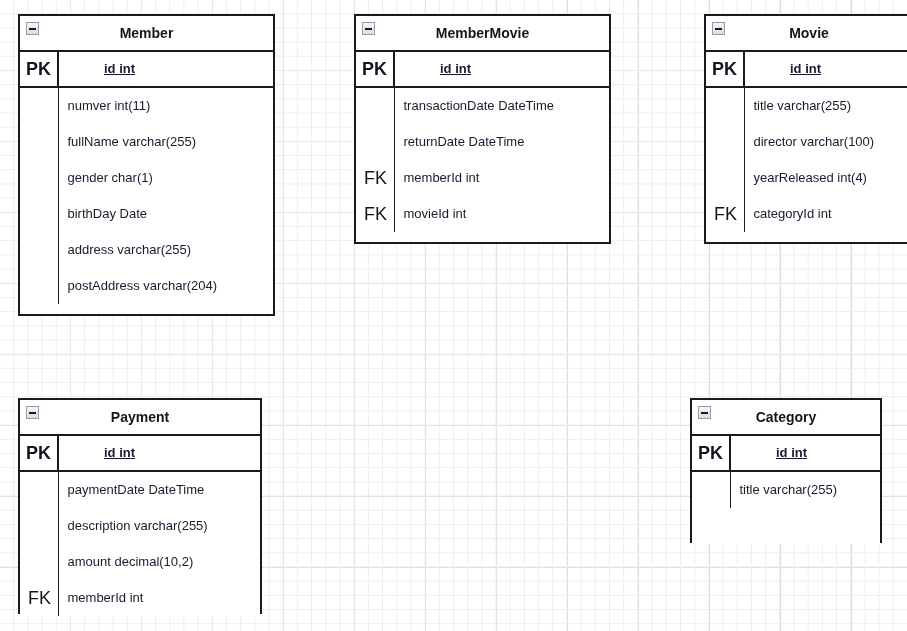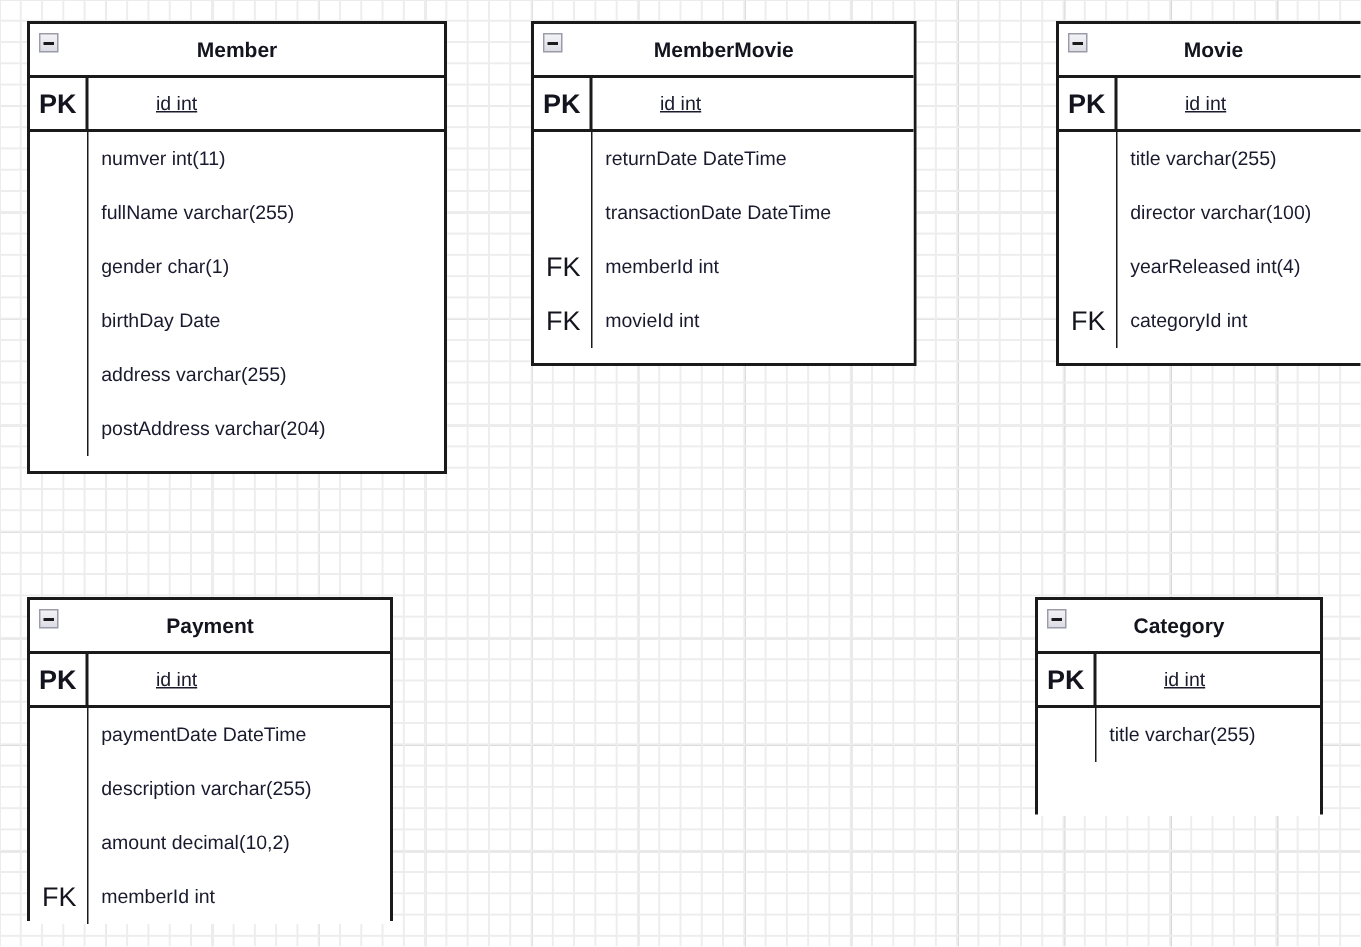--- a/index.html
+++ b/index.html
@@ -118,40 +118,40 @@
     border-left: 1.5px solid #1a1a1a;
     margin-left: -1.5px;
   }
   .row.pk-row .row-name {
     border-left: none;
     margin-left: 0;
     font-weight: normal;
   }
   .row.pk-row .row-name .pk-text {
     text-decoration: underline;
-    font-weight: normal;
+    font-weight: bold;
     padding-left: 36px;
   }
   
   .row.attr-row .row-key {
     border-right: none;
   }
   
   .filler {
     height: 14px;
     background: #ffffff;
   }
 </style>
 </head>
 <body>
 
 <div id="canvas"></div>
 
 <div id="tables-layer">
-    <div class="entity" style="left: 18px; top: 14px; width: 280px; height: 302px;">
+    <div class="entity" style="left: 18px; top: 14px; width: 257px; height: 302px;">
       <div class="entity-title"><span class="collapse-icon"></span><span>Member</span></div>
       <div class="row pk-row">
         <div class="row-key" style="width: 39px; flex-basis: 39px;">PK</div>
         <div class="row-name"><span class="pk-text">id int</span></div>
       </div>
       <div class="row attr-row">
         <div class="row-key" style="width: 39px; flex-basis: 39px;"></div>
         <div class="row-name">numver int(11)</div>
       </div>
       <div class="row attr-row">
@@ -177,25 +177,25 @@
       <div class="filler" style="height: 10px;"></div>
     </div>
     <div class="entity" style="left: 354px; top: 14px; width: 257px; height: 230px;">
       <div class="entity-title"><span class="collapse-icon"></span><span>MemberMovie</span></div>
       <div class="row pk-row">
         <div class="row-key" style="width: 39px; flex-basis: 39px;">PK</div>
         <div class="row-name"><span class="pk-text">id int</span></div>
       </div>
       <div class="row attr-row">
         <div class="row-key" style="width: 39px; flex-basis: 39px;"></div>
+        <div class="row-name">transactionDate DateTime</div>
+      </div>
+      <div class="row attr-row">
+        <div class="row-key" style="width: 39px; flex-basis: 39px;"></div>
         <div class="row-name">returnDate DateTime</div>
-      </div>
-      <div class="row attr-row">
-        <div class="row-key" style="width: 39px; flex-basis: 39px;"></div>
-        <div class="row-name">transactionDate DateTime</div>
       </div>
       <div class="row attr-row">
         <div class="row-key" style="width: 39px; flex-basis: 39px;">FK</div>
         <div class="row-name">memberId int</div>
       </div>
       <div class="row attr-row">
         <div class="row-key" style="width: 39px; flex-basis: 39px;">FK</div>
         <div class="row-name">movieId int</div>
       </div>
       <div class="filler" style="height: 10px;"></div>

